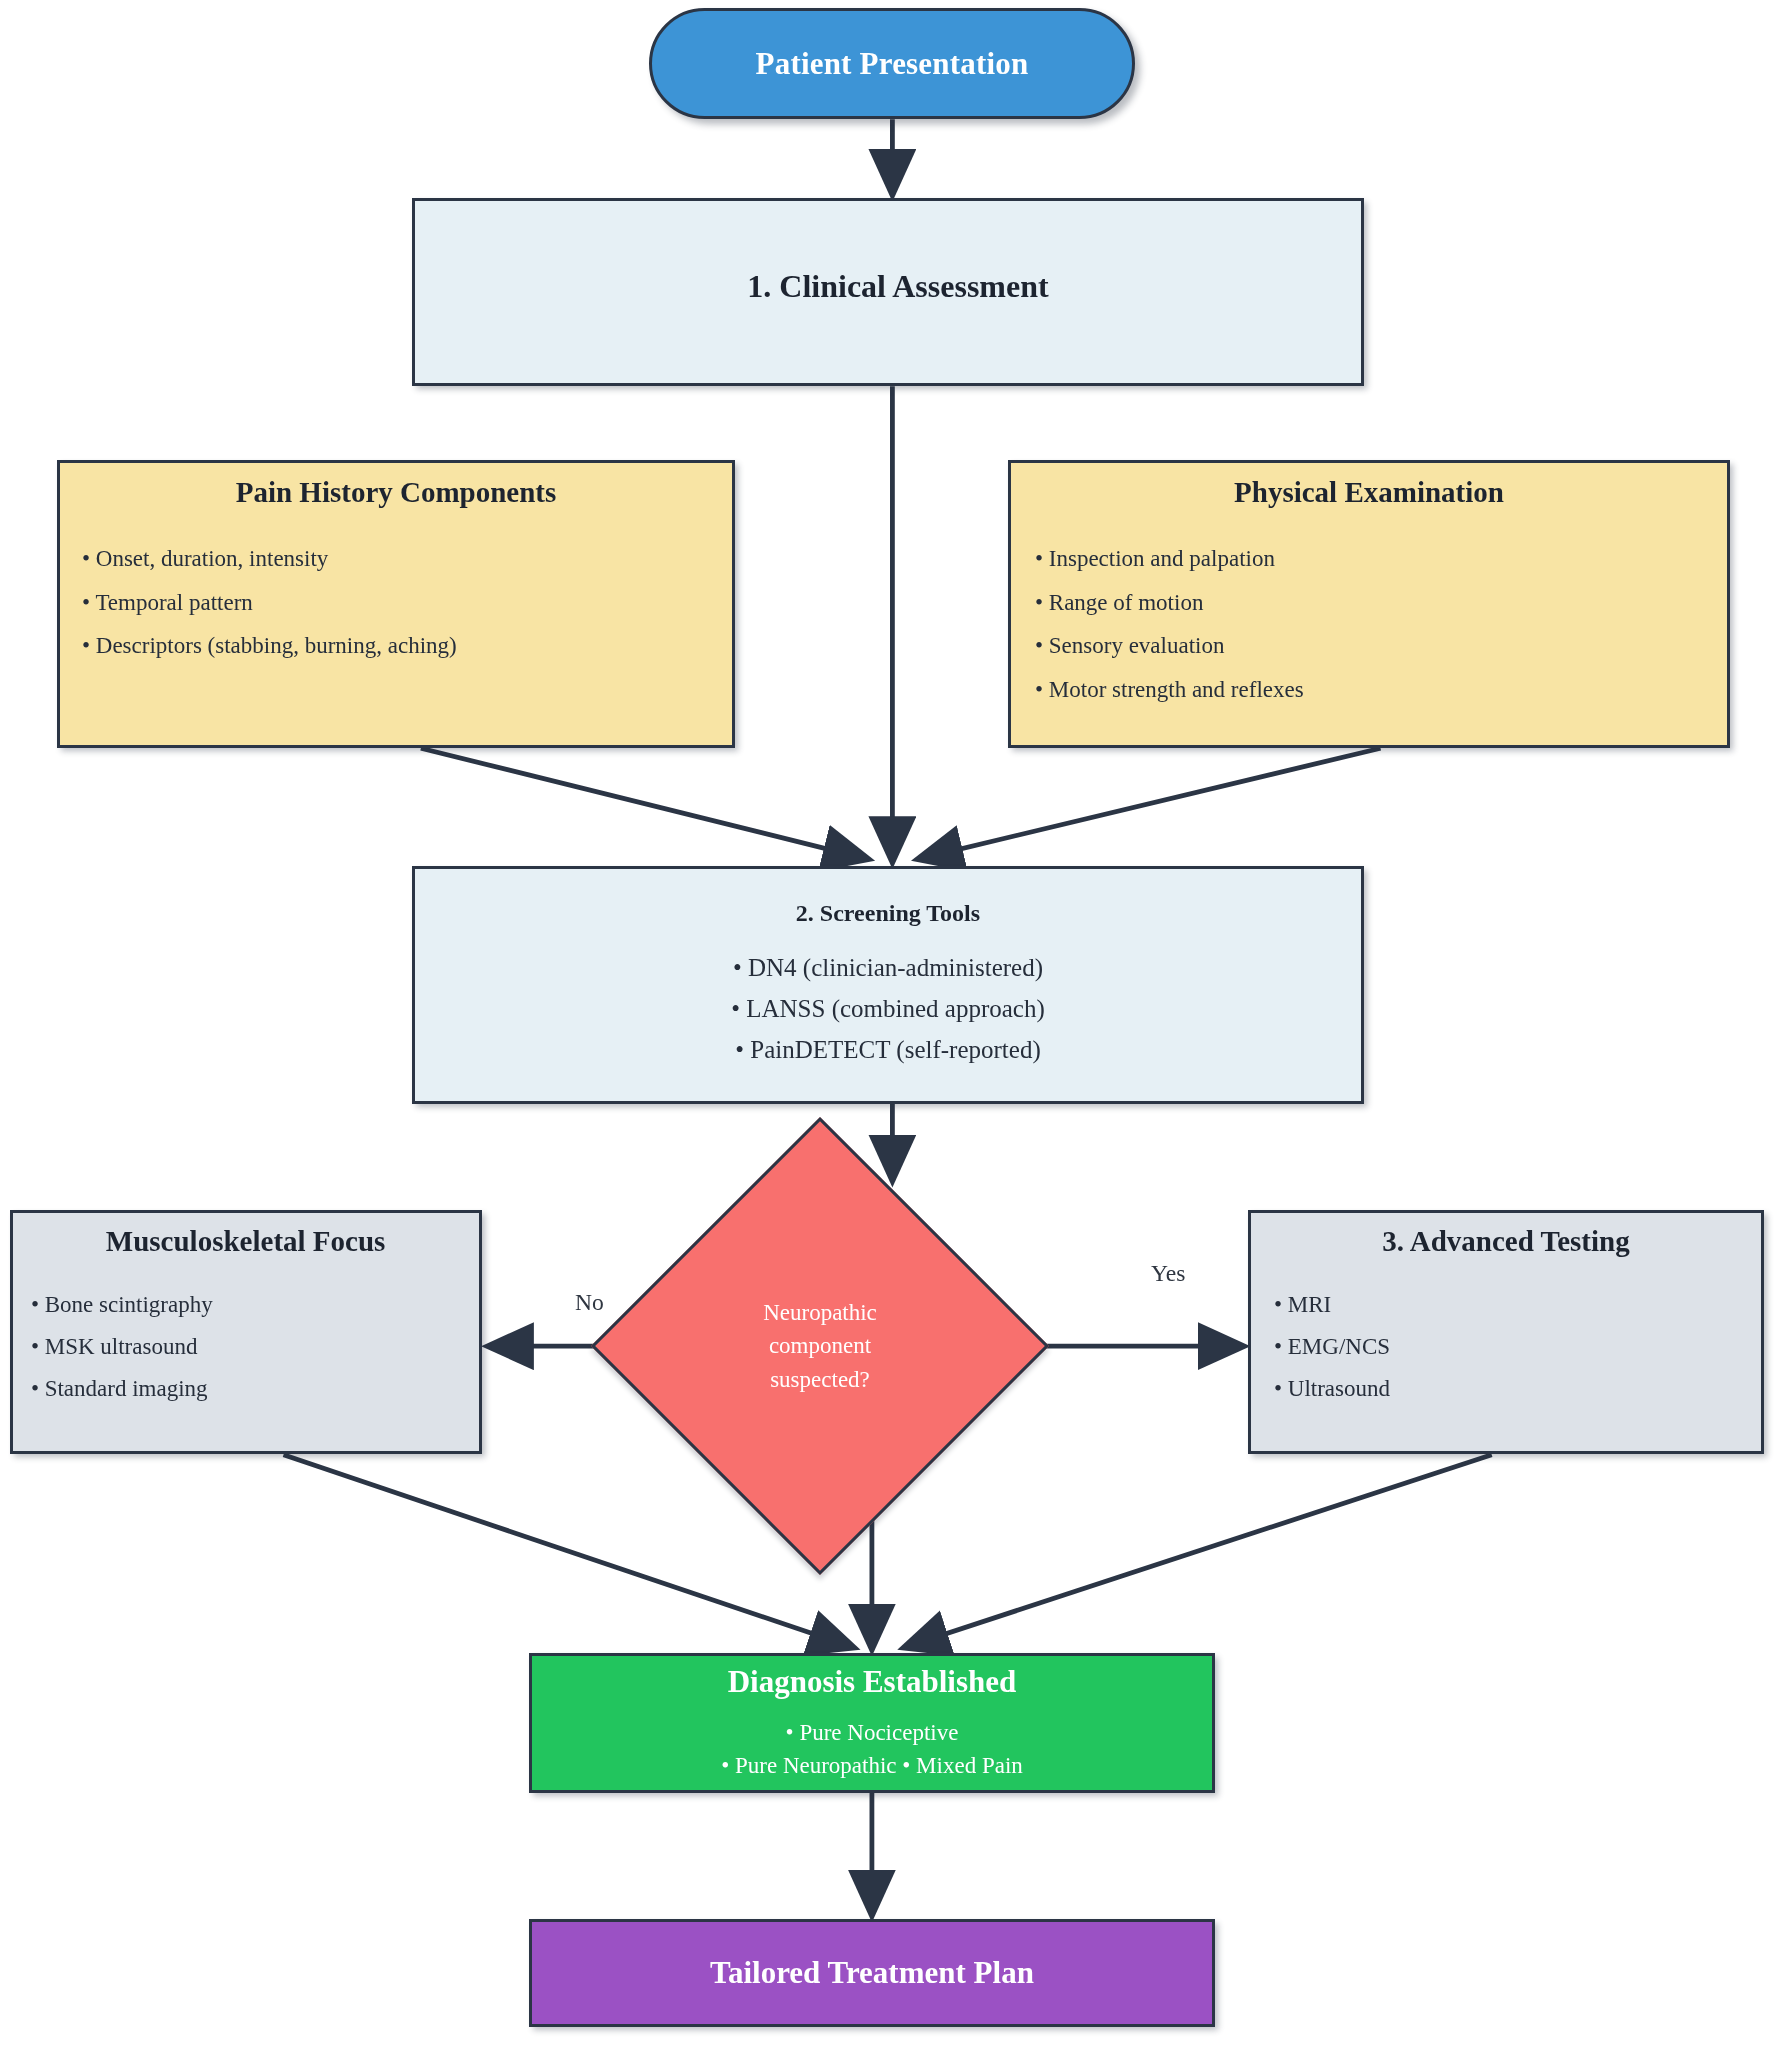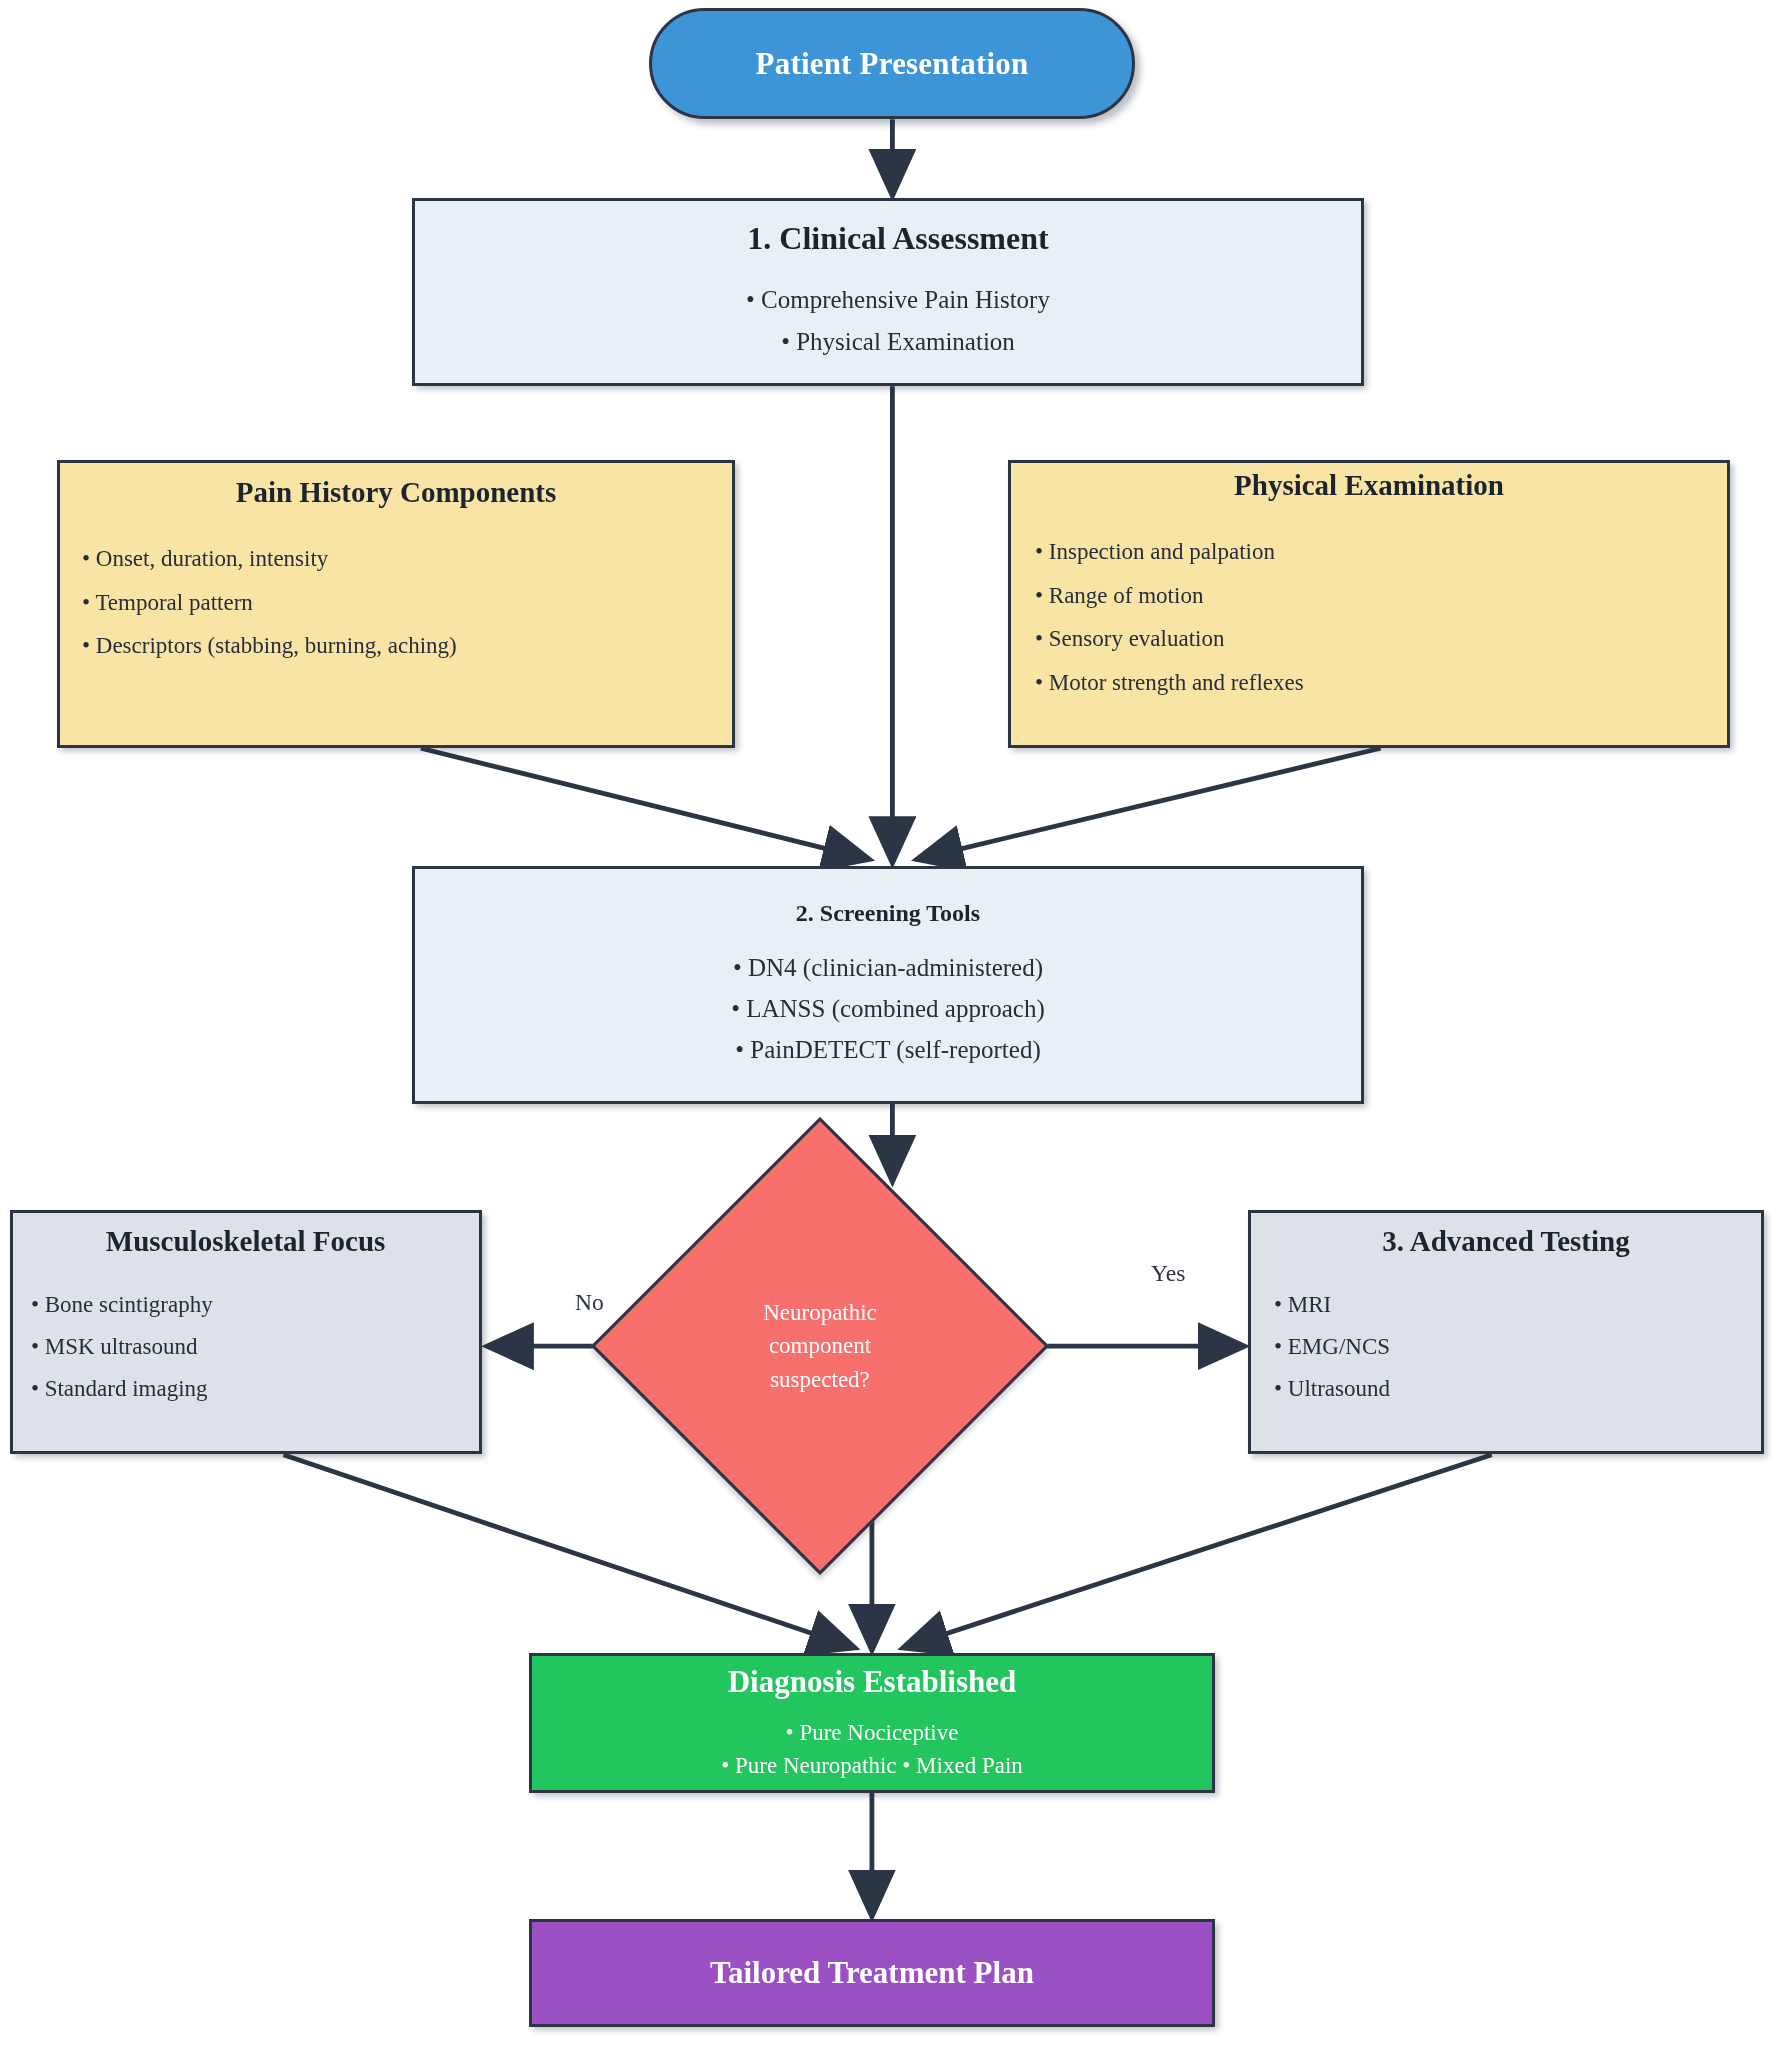--- a/index.html
+++ b/index.html
@@ -94,21 +94,21 @@
   #node-painhistory .bullets { font-size: 23px; padding-left: 22px; text-align: left; }
   #node-painhistory .bullets .b { margin: 17.4px 0; }
 
   
   #node-physexam {
     left: 1008px; top: 460px;
     width: 722px; height: 288px;
     background: #f8e4a4;
     align-items: stretch;
     justify-content: flex-start;
-    padding: 6px 0 0 0;
+    padding: 13px 0 0 0;
   }
   #node-physexam .title { font-size: 29px; text-align: center; margin-bottom: 19px; }
   #node-physexam .bullets { font-size: 23px; padding-left: 24px; text-align: left; }
   #node-physexam .bullets .b { margin: 17.4px 0; }
 
   
   #node-screening {
     left: 412px; top: 866px;
     width: 952px; height: 238px;
     background: #e6f0f5;
@@ -258,24 +258,20 @@
       <line x1="1999" y1="4110" x2="1999" y2="4385" stroke="#2b3545" stroke-width="11" marker-end="url(#arrowhead)"></line>
     </g>
   </svg>
 
   <div class="node" id="node-start">
     <div class="title">Patient Presentation</div>
   </div>
 
   <div class="node" id="node-clinical">
     <div class="title">1. Clinical Assessment</div>
-    <div class="bullets">
-      <div class="b">• Comprehensive Pain History</div>
-      <div class="b">• Physical Examination</div>
-    </div>
   </div>
 
   <div class="node" id="node-painhistory">
     <div class="title">Pain History Components</div>
     <div class="bullets">
       <div class="b">• Onset, duration, intensity</div>
       <div class="b">• Temporal pattern</div>
       <div class="b">• Descriptors (stabbing, burning, aching)</div>
     </div>
   </div>

